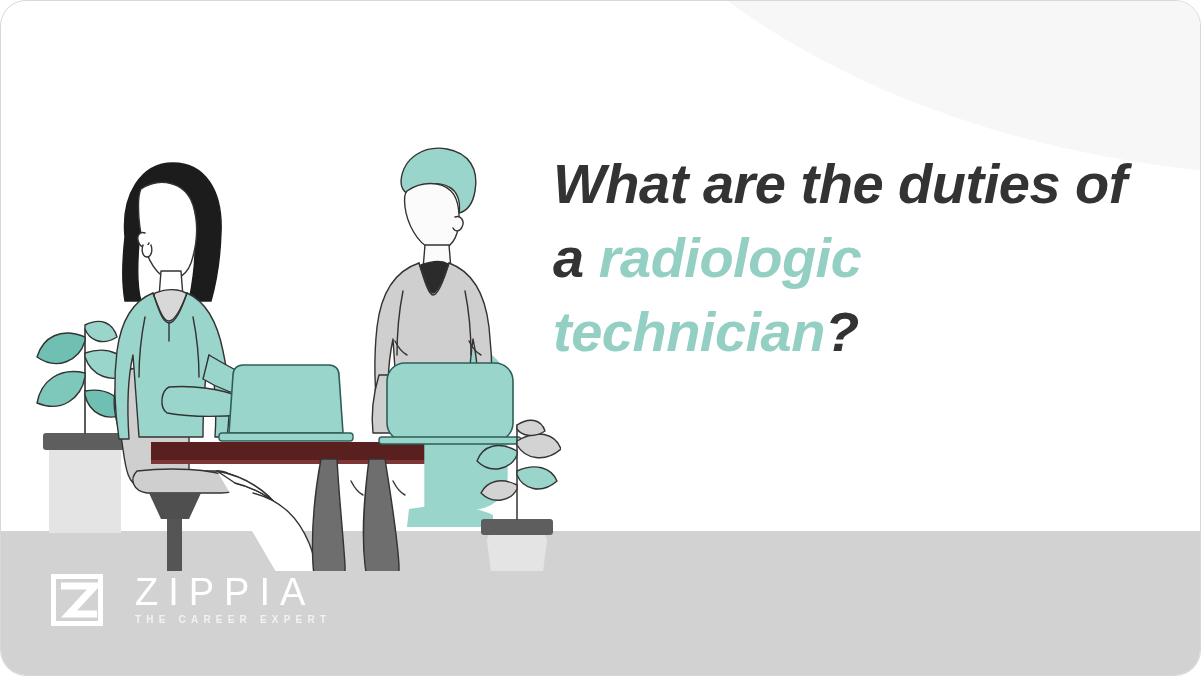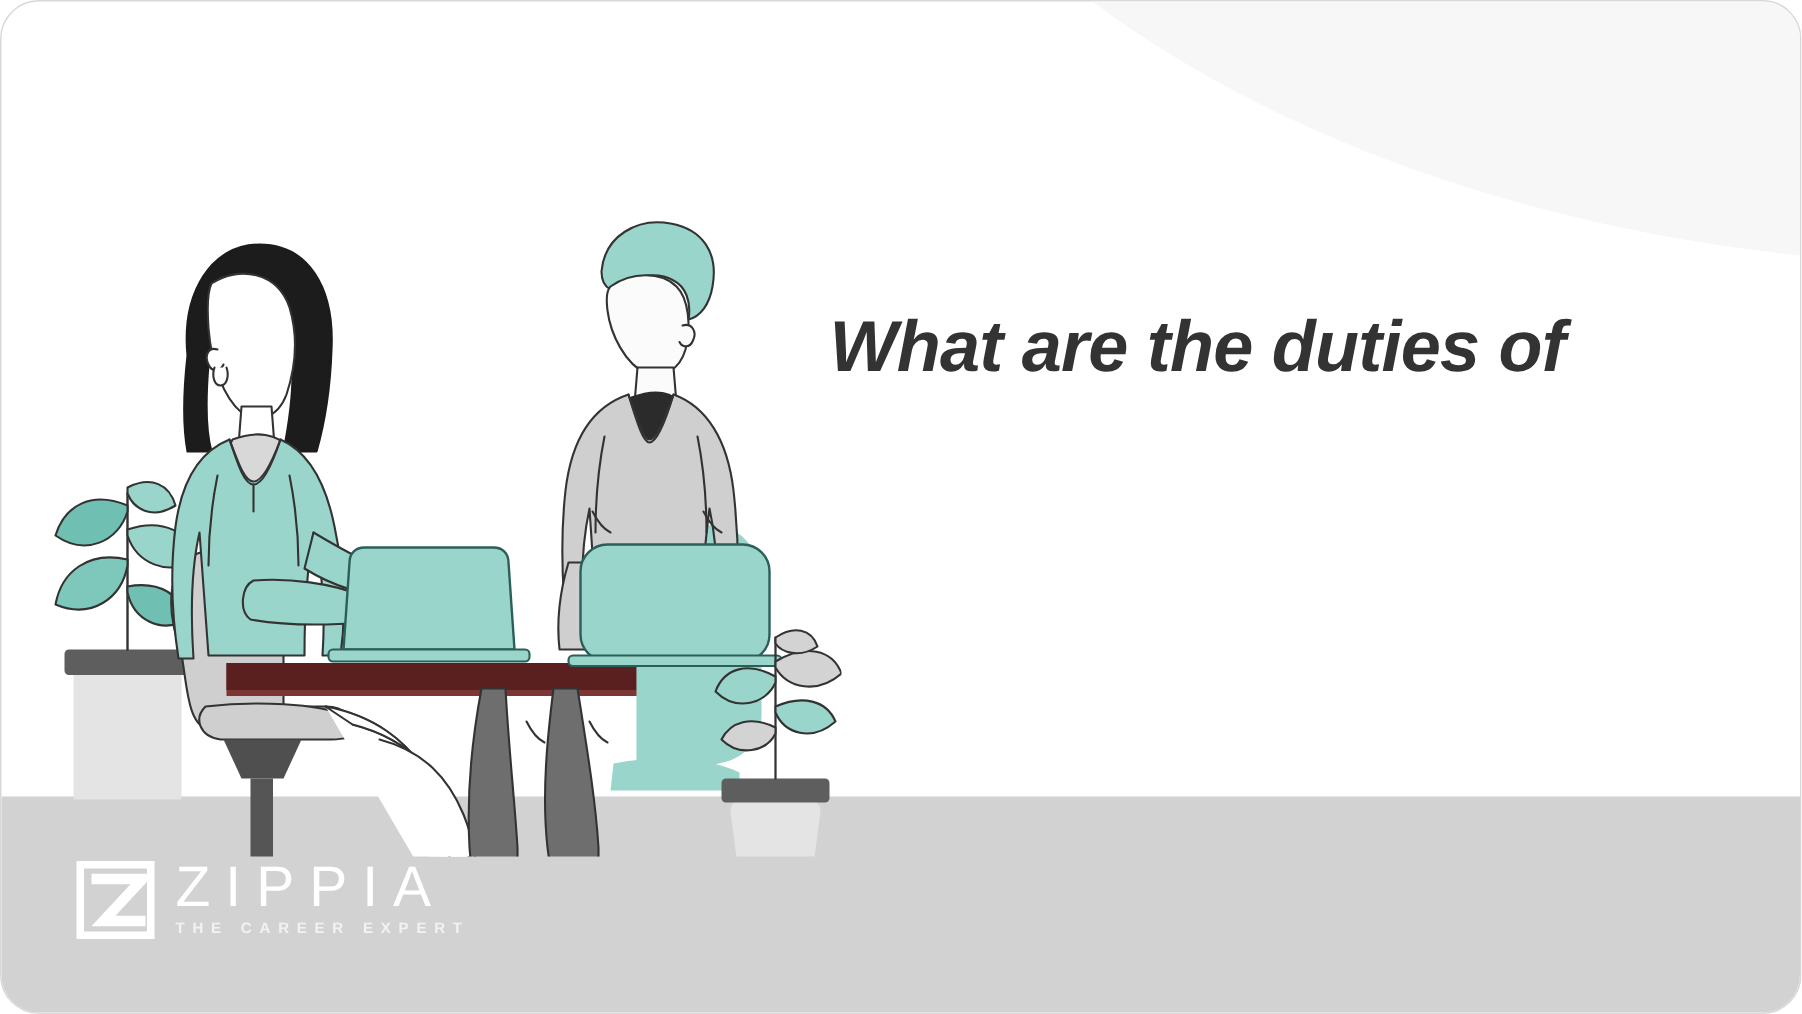--- a/index.html
+++ b/index.html
@@ -39,38 +39,37 @@
     bottom: 0;
     height: 144px;
     background: #d2d2d2;
   }
   
   #headline {
     position: absolute;
     left: 552px;
     top: 146px;
     width: 600px;
-    font-size: 48px;
+    font-size: 56px;
     line-height: 74px;
     font-weight: bold;
     font-style: italic;
     letter-spacing: -0.5px;
     color: #333333;
-    margin-top: 48px;
   }
   #headline .accent { color: #94cfc4; }
 
   
   #logo {
     position: absolute;
     left: 50px;
     top: 572px;
     display: flex;
     align-items: center;
-    gap: 14px;
+    gap: 32px;
   }
   #logo-mark { width: 52px; height: 52px; display: block; }
   #logo-words { display: flex; flex-direction: column; }
   #logo-name {
     font-size: 38px;
     letter-spacing: 10px;
     color: #ffffff;
     line-height: 38px;
     font-weight: 400;
   }
@@ -262,20 +261,26 @@
         </g>
 
       </g>
     </svg>
   </div>
 
   <div id="headline">
     <div>
       <span>What are the duties of</span>
     </div>
+    <div>
+      <span>a </span><span class="accent">radiologic</span>
+    </div>
+    <div>
+      <span class="accent">technician</span><span>?</span>
+    </div>
   </div>
 
   <div id="logo">
     <svg id="logo-mark" viewBox="0 0 52 52">
       <path d="M2 2 H50 V50 H2 Z" fill="none" stroke="#ffffff" stroke-width="6"></path>
       <path d="M10 12 H44 L18 40 H46" fill="none" stroke="#ffffff" stroke-width="7" stroke-linejoin="miter"></path>
     </svg>
     <div id="logo-words">
       <div id="logo-name">ZIPPIA</div>
       <div id="logo-tag">THE CAREER EXPERT</div>

